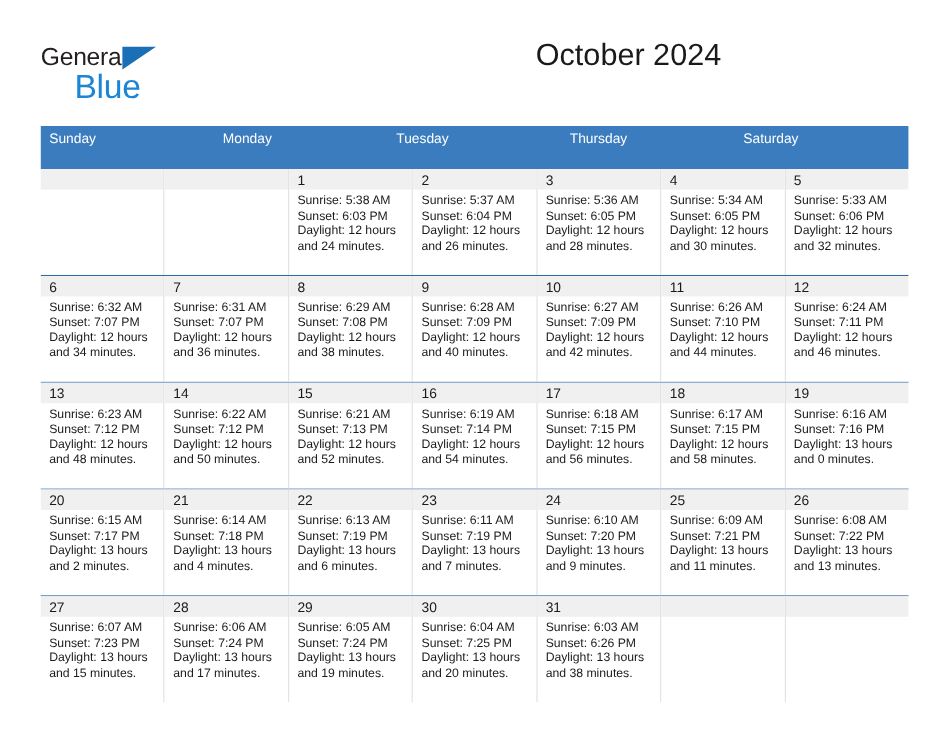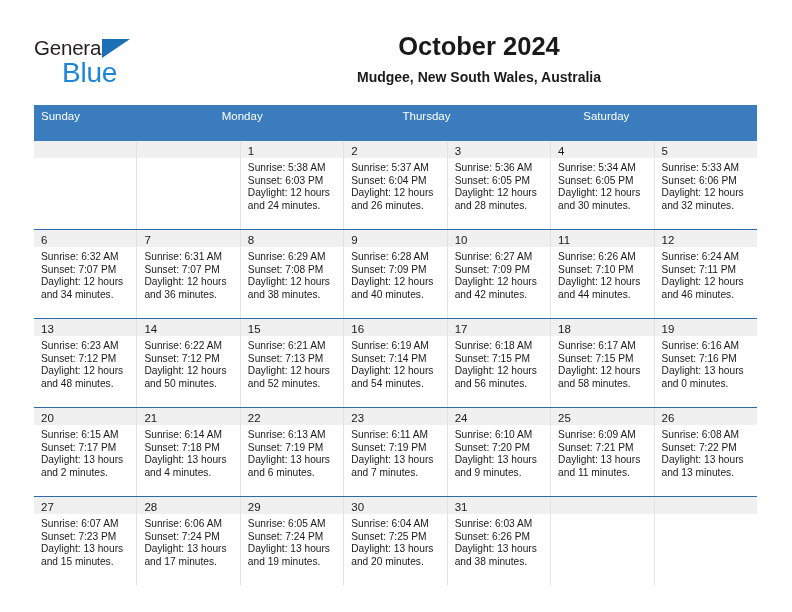--- a/index.html
+++ b/index.html
@@ -60,22 +60,21 @@
     top: 21px;
     font-size: 28px;
     letter-spacing: -0.2px;
     color: #1b86d6;
   }
 
   .title-block {
     position: absolute;
     right: 35px;
     top: 30px;
-    text-align: center;
-    font-weight: bold;
+    text-align: right;
   }
   .title {
     font-size: 25.5px;
     color: #1a1a1a;
     line-height: 32px;
     white-space: nowrap;
   }
   .subtitle {
     font-size: 14px;
     color: #1a1a1a;
@@ -156,29 +155,29 @@
   <div class="header">
 
     <div class="logo">
       <span class="logo-general">General</span>
       <span class="logo-tri"></span>
       <span class="logo-blue">Blue</span>
     </div>
 
     <div class="title-block">
       <div class="title">October 2024</div>
-      <div class="subtitle">Mudgee, New South Wales, Australia</div>
     </div>
 
   </div>
 
   <div class="calendar">
     <div class="weekday-row" id="weekday-row">
         <div class="weekday">Sunday</div>
         <div class="weekday">Monday</div>
+        <div class="weekday">Tuesday</div>
         <div class="weekday">Thursday</div>
         <div class="weekday">Saturday</div>
       </div>
     <div id="weeks-container">
         <div class="week-row first">
           <div class="day-cell">
             <div class="day-num-band"><span class="day-num"></span></div>
           </div>
           <div class="day-cell">
             <div class="day-num-band"><span class="day-num"></span></div>

